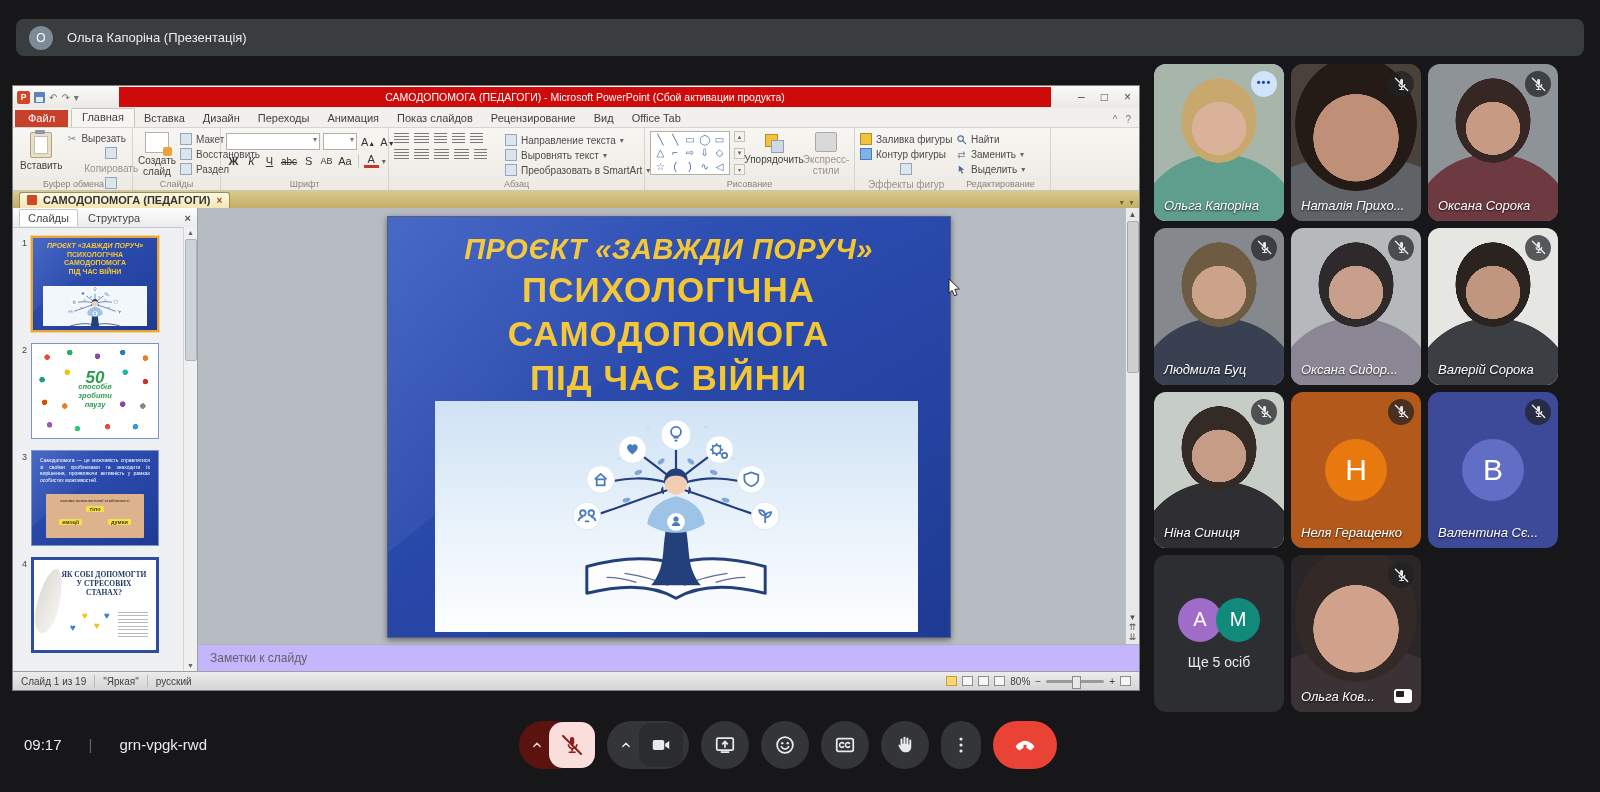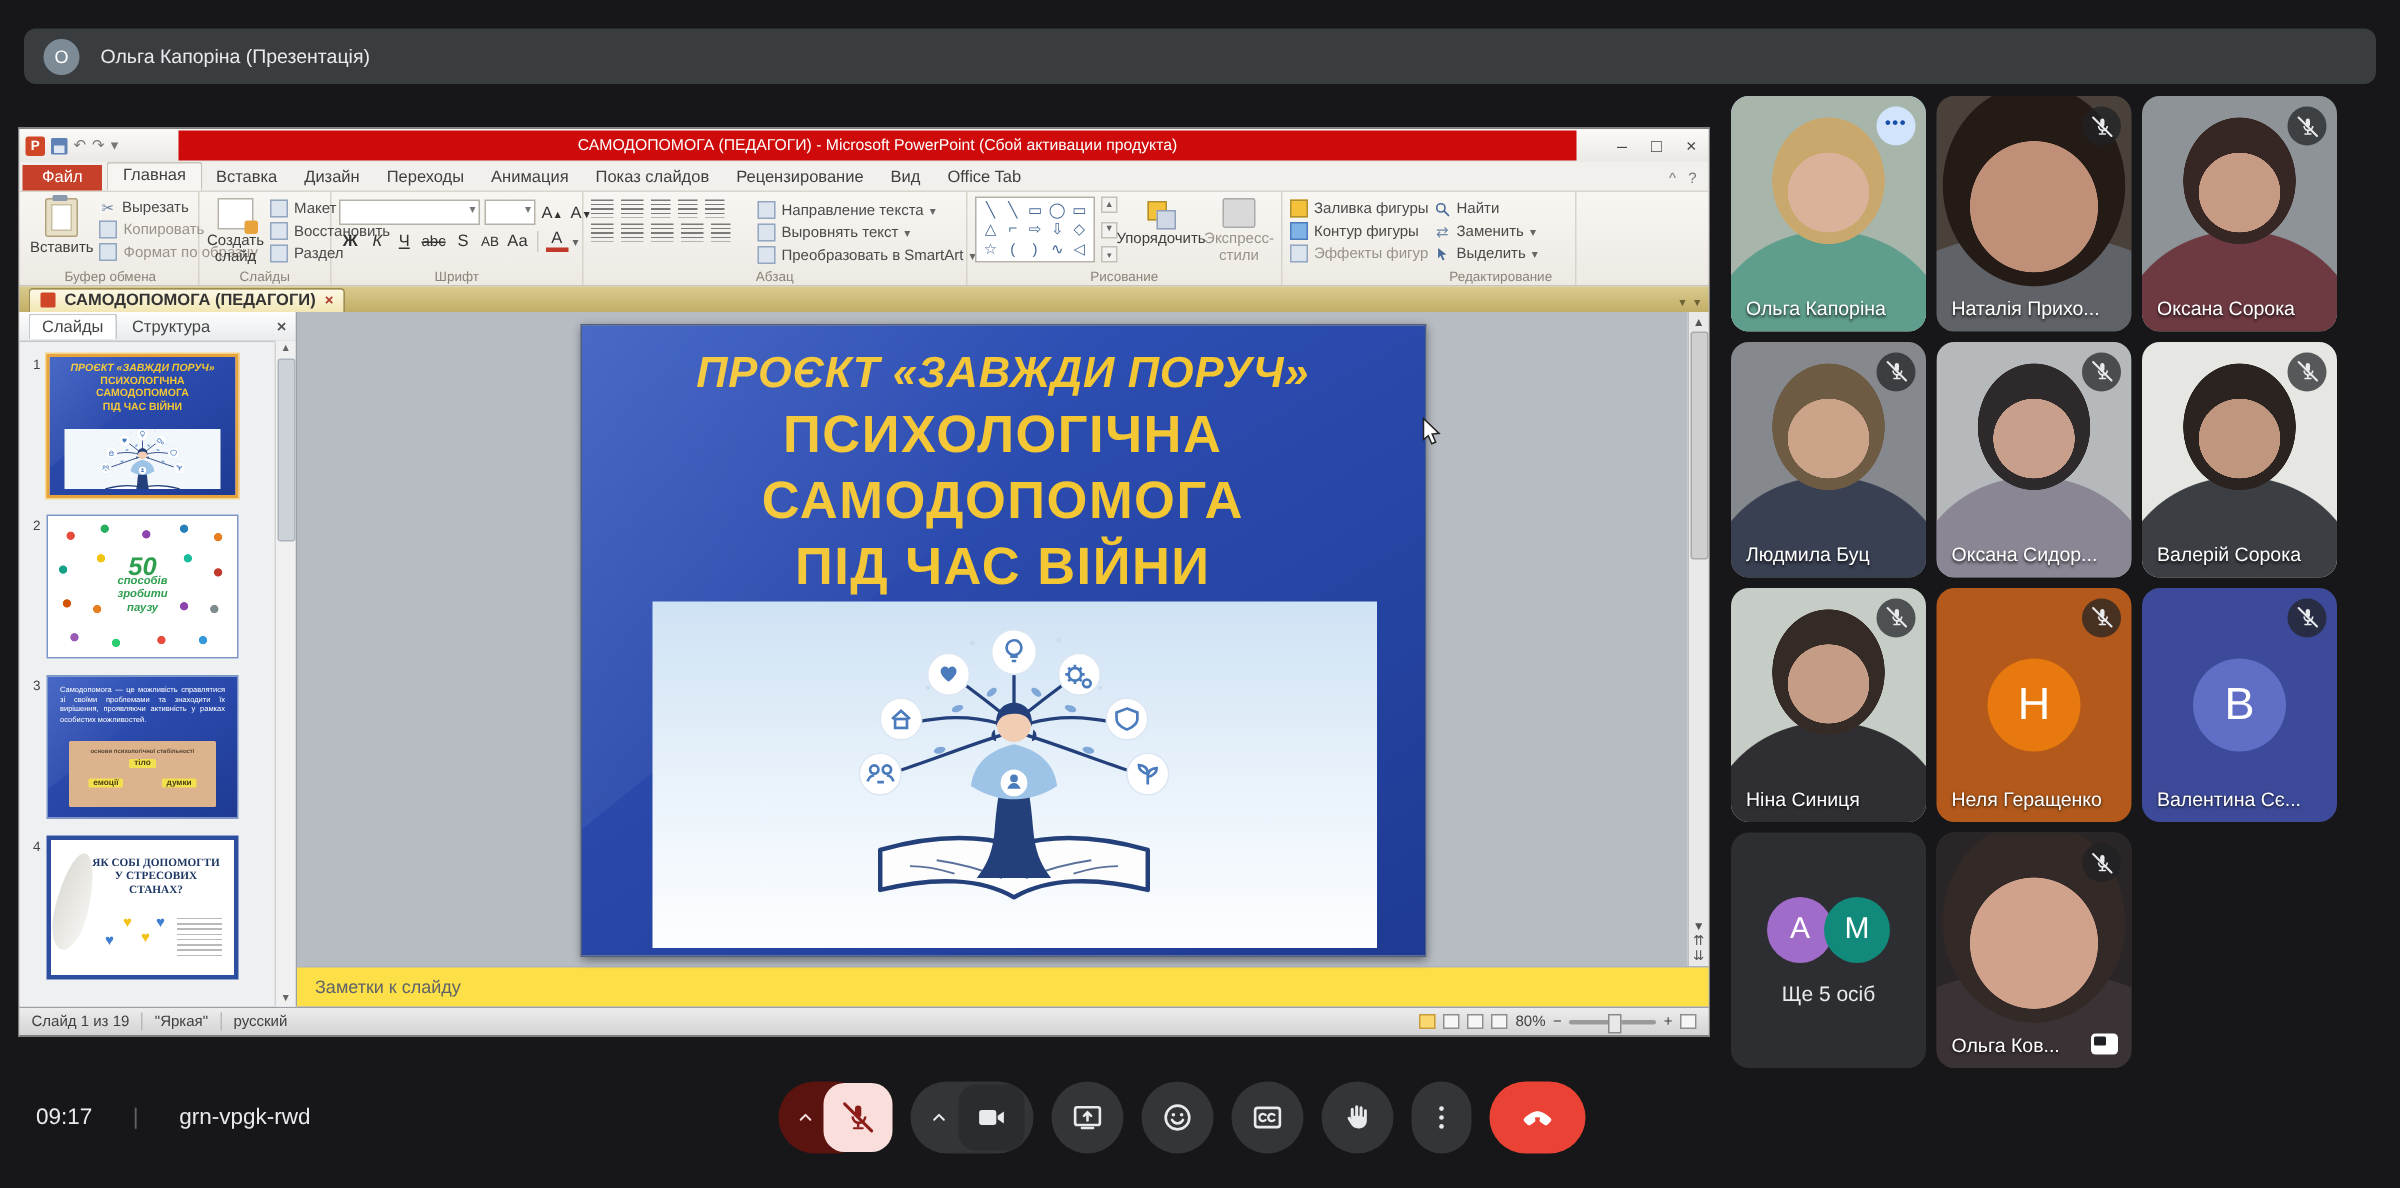--- a/index.html
+++ b/index.html
@@ -41,21 +41,21 @@
   .rlabel{position:absolute;bottom:1px;left:0;right:0;text-align:center;font-size:9px;color:#8b8478;}
   .bigbtn{display:flex;flex-direction:column;align-items:center;justify-content:flex-start;width:50px;
           font-size:10px;color:#3f3f3f;text-align:center;line-height:11px;gap:2px;padding-top:1px;}
   .clip{width:20px;height:24px;background:#e8dfc9;border:1px solid #b0a27d;border-radius:2px;position:relative;}
   .clip:before{content:"";position:absolute;left:4px;top:-3px;width:10px;height:4px;background:#8b99ad;border-radius:1px;}
   .clip:after{content:"";position:absolute;left:3px;top:3px;width:12px;height:16px;background:#fff;border:1px solid #c8bfa4;}
   .newslide{width:22px;height:20px;background:#fff;border:1px solid #b6b2a8;position:relative;}
   .newslide:before{content:"";position:absolute;right:-4px;bottom:-4px;width:9px;height:9px;background:#e9a33c;border-radius:2px;}
   .smcol{display:flex;flex-direction:column;justify-content:flex-start;gap:3px;padding-top:2px;}
   .smbtn{display:flex;align-items:center;gap:4px;font-size:10px;color:#4a4a4a;white-space:nowrap;}
-  .smbtn.dim{color:#9a938a;}
+  .smbtn.dim{color:#9a938a;flex-direction:column;}
   .mini-ic{width:11px;height:11px;display:inline-flex;align-items:center;justify-content:center;font-size:10px;color:#6e86a8;flex:none;}
   .mini-sq{width:10px;height:10px;background:#dce4ee;border:1px solid #93a5bf;flex:none;}
   .dd{color:#666;font-size:8px;}
 
   .fontgrp{display:flex;flex-direction:column;gap:4px;padding-top:2px;}
   .frow{display:flex;align-items:center;gap:3px;}
   .fsel{width:92px;height:15px;background:#fff;border:1px solid #b5b1a8;position:relative;}
   .fsel:after,.fsz:after{content:"▾";position:absolute;right:2px;top:1px;font-size:8px;color:#777;}
   .fsz{width:32px;height:15px;background:#fff;border:1px solid #b5b1a8;position:relative;}
   .fbtn{min-width:13px;text-align:center;font-size:11px;color:#333;padding:0 1px;}
@@ -123,21 +123,21 @@
   .slide .t2{font-size:35px;line-height:44px;letter-spacing:1px;}
   .imgpanel{position:absolute;left:47px;right:32px;top:184px;bottom:5px;
             background:linear-gradient(180deg,#cfe2f4 0%,#eaf3fb 55%,#fdfeff 100%);
             display:flex;align-items:flex-start;justify-content:center;}
   .edscroll{position:absolute;right:0;top:0;bottom:0;width:14px;background:#e9e9e9;border-left:1px solid #c0c0c0;
             display:flex;flex-direction:column;align-items:center;font-size:8px;color:#555;padding:2px 0;box-sizing:border-box;}
   .edscroll .ethumb{width:10px;flex:0 0 150px;background:#cfcfcf;border:1px solid #ababab;border-radius:2px;margin-top:2px;}
   .edscroll .sp{flex:1}
   .edscroll .dbl{font-size:9px;line-height:10px;}
 
-  .notes{height:26px;background:#fde047;border-top:1px solid #aeb4ba;display:flex;align-items:center;
+  .notes{height:26px;background:#c4b5fd;border-top:1px solid #aeb4ba;display:flex;align-items:center;
          padding-left:12px;color:#5f6368;font-size:12px;flex:none;}
   .statusbar{height:18px;background:linear-gradient(#ececec,#d4d4d4);border-top:1px solid #9aa0a6;
              display:flex;align-items:center;font-size:10px;color:#3f3f3f;padding:0 8px;gap:8px;flex:none;}
   .ssep{width:1px;height:12px;background:#b9b9b9;}
   .sright{margin-left:auto;display:flex;align-items:center;gap:5px;}
   .vicon{width:11px;height:10px;border:1px solid #8e8e8e;background:#f6f6f6;box-sizing:border-box;}
   .vicon.on{background:#fbd76f;border-color:#c89c3c;}
   .ztrack{width:58px;height:3px;background:#9a9a9a;position:relative;border-radius:2px;}
   .zthumb{position:absolute;left:26px;top:-4px;width:7px;height:11px;background:#e8e8e8;border:1px solid #8a8a8a;}
 
@@ -200,21 +200,21 @@
       var(--wall);}
   .p1{--wall:#a7b5ab;--hair:#c9a86e;--skin:#dab29a;--body:#5f9e8d}
   .p2{--wall:#4a413a;--hair:#241b17;--skin:#bf8f77;--body:#5f6266}
   .p3{--wall:#8e9397;--hair:#362624;--skin:#c79a84;--body:#6e3a42}
   .p4{--wall:#85898d;--hair:#6e5b43;--skin:#cba388;--body:#394052}
   .p5{--wall:#b6b9bb;--hair:#2e292b;--skin:#c89f8a;--body:#8a8694}
   .p6{--wall:#e6e6e3;--hair:#2a231f;--skin:#c0977e;--body:#3b3e43}
   .p7{--wall:#97999c;--hair:#53443a;--skin:#c79f89;--body:#5c534b}
   .p8{--wall:#c6cdc6;--hair:#352b26;--skin:#c59c86;--body:#2f2e32}
   .p12{--wall:#2a2526;--hair:#332a27;--skin:#d0a28c;--body:#3a3234}
-  .pname{position:absolute;left:10px;bottom:8px;color:#fff;font-size:13px;text-shadow:0 1px 2px rgba(0,0,0,.85);}
+  .pname{position:absolute;left:10px;bottom:8px;color:#fff;font-size:13px;text-shadow:0 1px 2px rgba(0,0,0,.85);font-style:italic;}
   .micb{position:absolute;top:7px;right:7px;width:26px;height:26px;border-radius:50%;background:rgba(32,33,36,.72);
         display:flex;align-items:center;justify-content:center;color:#e8eaed;}
   .micb svg{width:15px;height:15px;}
   .menu-pill{position:absolute;top:7px;right:7px;width:26px;height:26px;border-radius:50%;background:#d2e3fc;
              color:#174ea6;display:flex;align-items:center;justify-content:center;font-size:11px;
              letter-spacing:1px;font-weight:bold;padding-bottom:4px;box-sizing:border-box;}
   .tile.av{display:flex;align-items:center;justify-content:center;}
   .big-avatar{width:62px;height:62px;border-radius:50%;color:#fff;font-size:30px;display:flex;
               align-items:center;justify-content:center;}
   .tile.ov{display:flex;flex-direction:column;align-items:center;justify-content:center;gap:12px;background:#2d2e31;}

